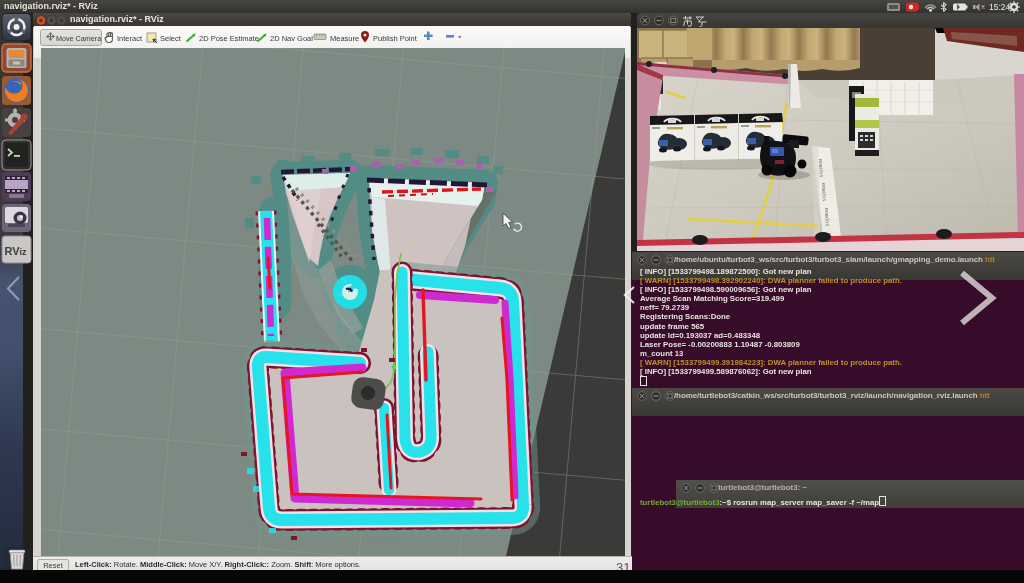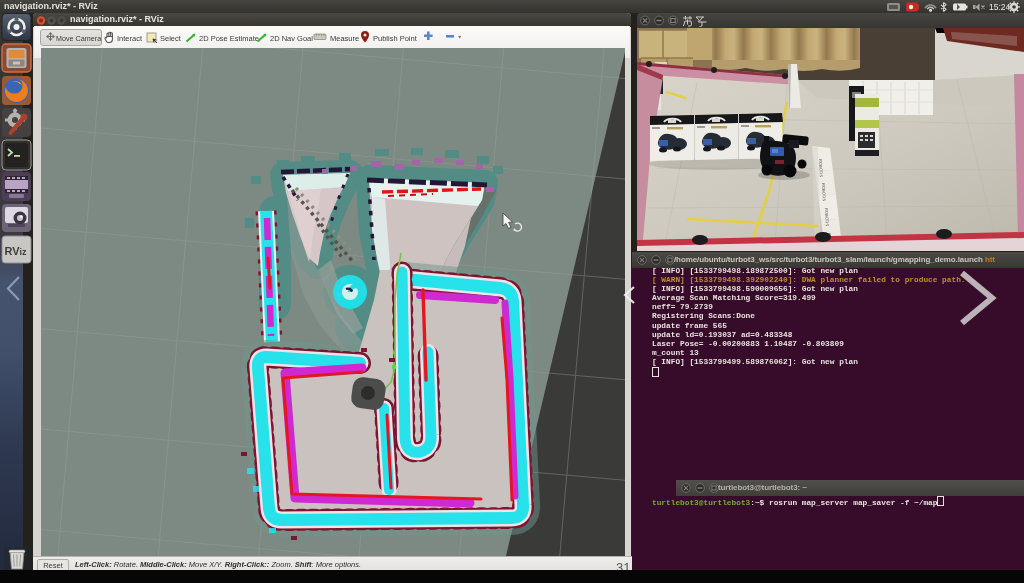--- a/index.html
+++ b/index.html
@@ -5,23 +5,23 @@
 #screen{position:relative;width:1024px;height:583px;overflow:hidden;background:#23211e;font-family:"Liberation Sans",sans-serif;}
 .abs{position:absolute;}
 #panel{left:0;top:0;width:1024px;height:13px;background:linear-gradient(#474540,#34322e);}
 #launcher{left:0;top:13px;width:23px;height:559px;background:linear-gradient(180deg,#38332d 0%,#3a3a40 40%,#45536e 48%,#42506c 60%,#2e3850 78%,#222a3c 100%);}
 #rviz{left:33px;top:13px;width:598px;height:559px;background:#d7d4d0;border-radius:4px 4px 0 0;}
 #cheese{left:637px;top:13px;width:387px;height:238px;background:#141210;border-radius:4px 0 0 0;}
 .term{background:#370c2a;}
 #t1{left:632px;top:252px;width:392px;height:136px;}
 #t2{left:632px;top:388px;width:392px;height:92px;}
 #t3{left:632px;top:480px;width:392px;height:90px;}
-.ttlbar{position:absolute;left:0;top:0;width:392px;height:16px;background:linear-gradient(#4c4a46,#393732);}
+.ttlbar{position:absolute;left:0;top:0;width:392px;height:28px;background:linear-gradient(#4c4a46,#393732);}
 .ttxt{position:absolute;left:42px;top:3px;font-size:8px;font-weight:bold;color:#c9c5be;white-space:nowrap;letter-spacing:-0.1px;}
-.tbody{position:absolute;left:20px;font-family:Liberation Mono, monospace;font-size:7.8px;font-weight:bold;line-height:9.1px;letter-spacing:0px;color:#e8e3de;white-space:pre;}
+.tbody{position:absolute;left:8px;font-family:Liberation Sans, sans-serif;font-size:7.8px;font-weight:bold;line-height:9.1px;letter-spacing:0px;color:#e8e3de;white-space:pre;}
 .warn{color:#bd9032;margin-top:16px;}
 .grn{color:#77ab34;}
 .org{color:#bd7a2e;}
 #blackbar{left:0;top:570px;width:1024px;height:13px;background:#060606;}
 </style></head>
 <body>
 <div id="screen">
 <div id="launcher" class="abs">
 <svg width="33" height="559" viewBox="0 0 33 559">
  <defs>
@@ -320,21 +320,21 @@
   <rect x="200" y="404" width="6" height="4"></rect>
               <rect x="250" y="488" width="6" height="4"></rect>
               <rect x="320" y="300" width="6" height="4"></rect>
               <rect x="348" y="310" width="6" height="4"></rect>
  </g>
 </g>
 </svg></div>
 
  <div style="position:absolute;left:0;top:543px;width:598px;height:16px;background:linear-gradient(#eeedeb,#e2e1de);border-top:1px solid #b5b2ad;padding-left:36px;">
   <div style="position:absolute;left:4px;top:2px;width:30px;height:11px;background:#e6e5e2;border:1px solid #b0ada8;border-radius:2px;font-size:7.5px;color:#3c3b39;text-align:center;line-height:11px;">Reset</div>
-  <div style="position:absolute;left:42px;top:3px;font-size:7.5px;color:#2e2d2b;white-space:nowrap;font-style:italic;"><b>Left-Click:</b> Rotate. <b>Middle-Click:</b> Move X/Y. <b>Right-Click::</b> Zoom. <b>Shift</b>: More options.</div>
+  <div style="position:absolute;left:42px;top:3px;font-size:7.5px;color:#2e2d2b;white-space:nowrap;"><b>Left-Click:</b> Rotate. <b>Middle-Click:</b> Move X/Y. <b>Right-Click::</b> Zoom. <b>Shift</b>: More options.</div>
   <div style="position:absolute;left:583px;top:3px;font-size:13px;color:#55544f;">31 fps</div>
  </div>
 </div>
 <div id="cheese" class="abs">
  <div style="position:absolute;left:0;top:0;width:387px;height:15px;background:linear-gradient(#474542,#383633);border-radius:4px 0 0 0;">
   <svg width="80" height="15">
           <g>
             <circle cx="8" cy="7.5" r="4.4" fill="#2d2b28" stroke="#6e6c68" stroke-width="1"></circle>
             <path d="M5.8 5.3 l4.4 4.4 M10.2 5.3 l-4.4 4.4" stroke="#87857f" stroke-width="1.2"></path>
             <circle cx="22" cy="7.5" r="4.4" fill="#2d2b28" stroke="#6e6c68" stroke-width="1"></circle>
@@ -528,27 +528,39 @@
  <div class="tbody" style="top:15px;">[ INFO] [1533799498.189872500]: Got new plan
 <span class="warn">[ WARN] [1533799498.392902240]: DWA planner failed to produce path.</span>
 [ INFO] [1533799498.590009656]: Got new plan
 Average Scan Matching Score=319.499
 neff= 79.2739
 Registering Scans:Done
 update frame 565
 update ld=0.193037 ad=0.483348
 Laser Pose= -0.00200883 1.10487 -0.803809
 m_count 13
+<span class="warn">[ WARN] [1533799499.391984223]: DWA planner failed to produce path.</span>
 [ INFO] [1533799499.589876062]: Got new plan
 <span style="display:inline-block;width:5px;height:8px;border:1px solid #e8e3de;vertical-align:-1px;"></span></div>
  <svg width="60" height="70" style="position:absolute;left:320px;top:15px;">
         <path d="M10 6 L40 31 L10 56" stroke="#e3e2e0" stroke-width="6" fill="none" opacity="0.78"></path>
       </svg>
 </div>
 <div id="t2" class="abs term">
+ <div class="ttlbar">
+        <svg width="40" height="16" style="position:absolute;left:3px;top:0">
+          <circle cx="7" cy="8" r="4.3" fill="#2d2b28" stroke="#6e6c68" stroke-width="1"></circle>
+          <path d="M4.9 5.9 l4.2 4.2 M9.1 5.9 l-4.2 4.2" stroke="#84827c" stroke-width="1.1"></path>
+          <circle cx="21" cy="8" r="4.3" fill="#2d2b28" stroke="#6e6c68" stroke-width="1"></circle>
+          <rect x="18.6" y="7.3" width="4.8" height="1.4" fill="#84827c"></rect>
+          <circle cx="35" cy="8" r="4.3" fill="#2d2b28" stroke="#6e6c68" stroke-width="1"></circle>
+          <rect x="32.9" y="6" width="4.2" height="4" fill="none" stroke="#84827c" stroke-width="1.1"></rect>
+        </svg>
+        <div class="ttxt">/home/turtlebot3/catkin_ws/src/turbot3/turbot3_rviz/launch/navigation_rviz.launch <span class="org">htt</span></div>
+      </div>
 </div>
 <div id="t3" class="abs term">
  <div class="ttlbar" style="background:linear-gradient(#514f4b,#403e39);margin-left:44px;">
         <svg width="40" height="16" style="position:absolute;left:3px;top:0">
           <circle cx="7" cy="8" r="4.3" fill="#2d2b28" stroke="#6e6c68" stroke-width="1"></circle>
           <path d="M4.9 5.9 l4.2 4.2 M9.1 5.9 l-4.2 4.2" stroke="#84827c" stroke-width="1.1"></path>
           <circle cx="21" cy="8" r="4.3" fill="#2d2b28" stroke="#6e6c68" stroke-width="1"></circle>
           <rect x="18.6" y="7.3" width="4.8" height="1.4" fill="#84827c"></rect>
           <circle cx="35" cy="8" r="4.3" fill="#2d2b28" stroke="#6e6c68" stroke-width="1"></circle>
           <rect x="32.9" y="6" width="4.2" height="4" fill="none" stroke="#84827c" stroke-width="1.1"></rect>

